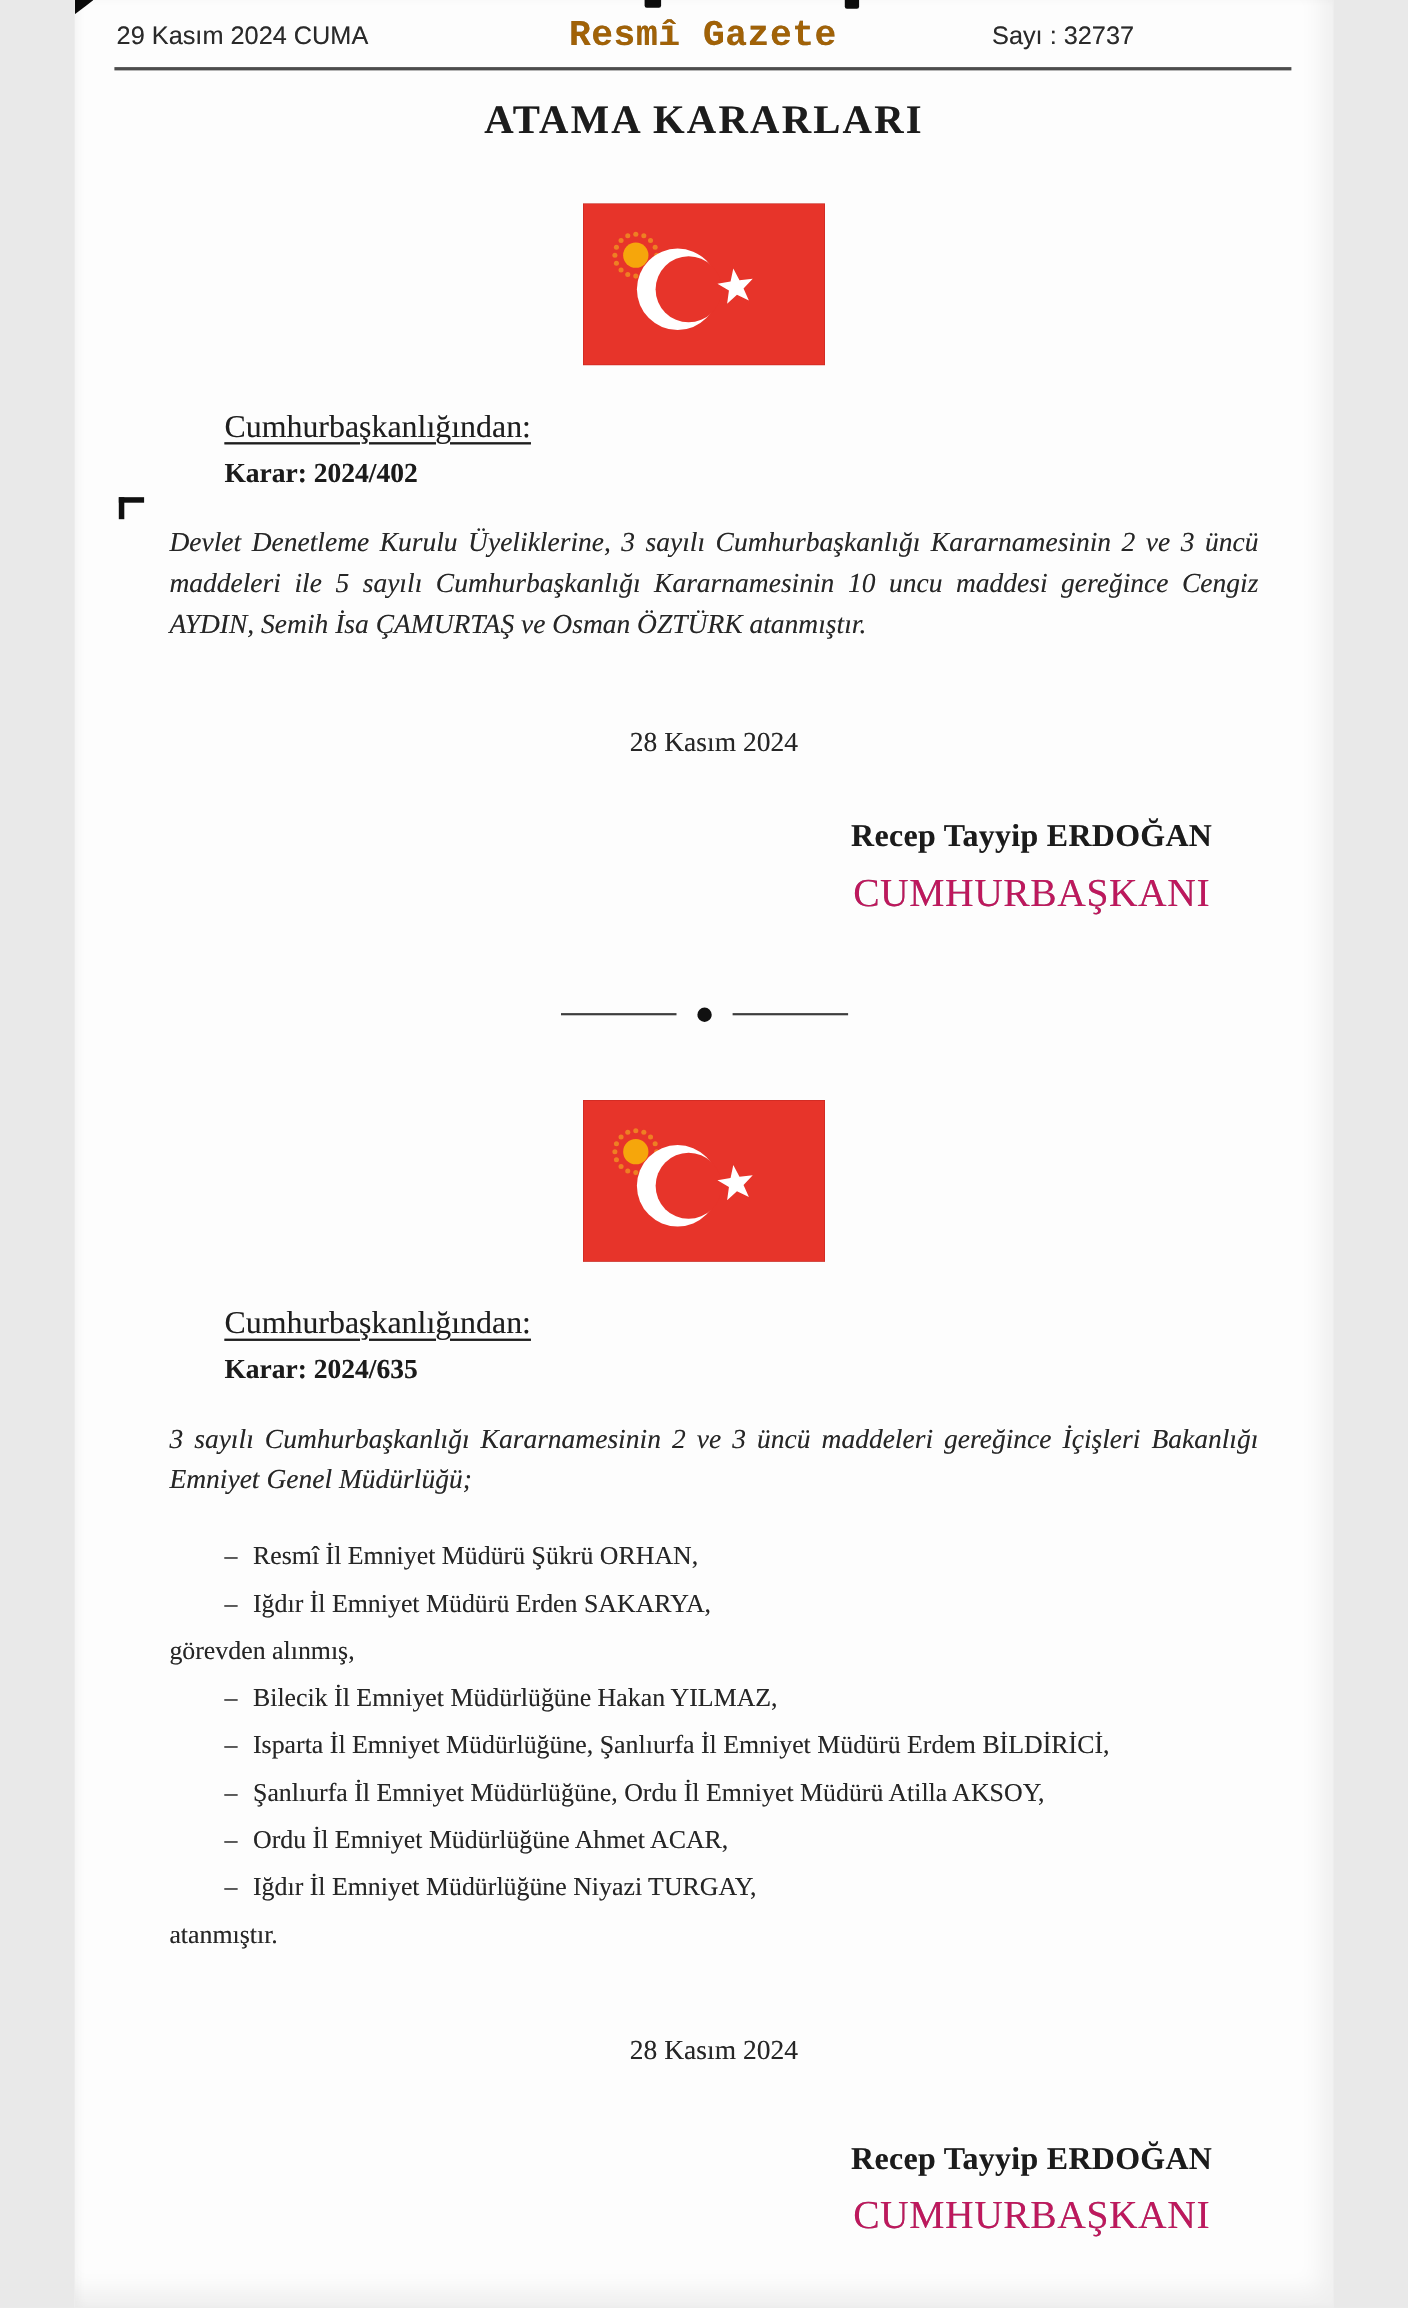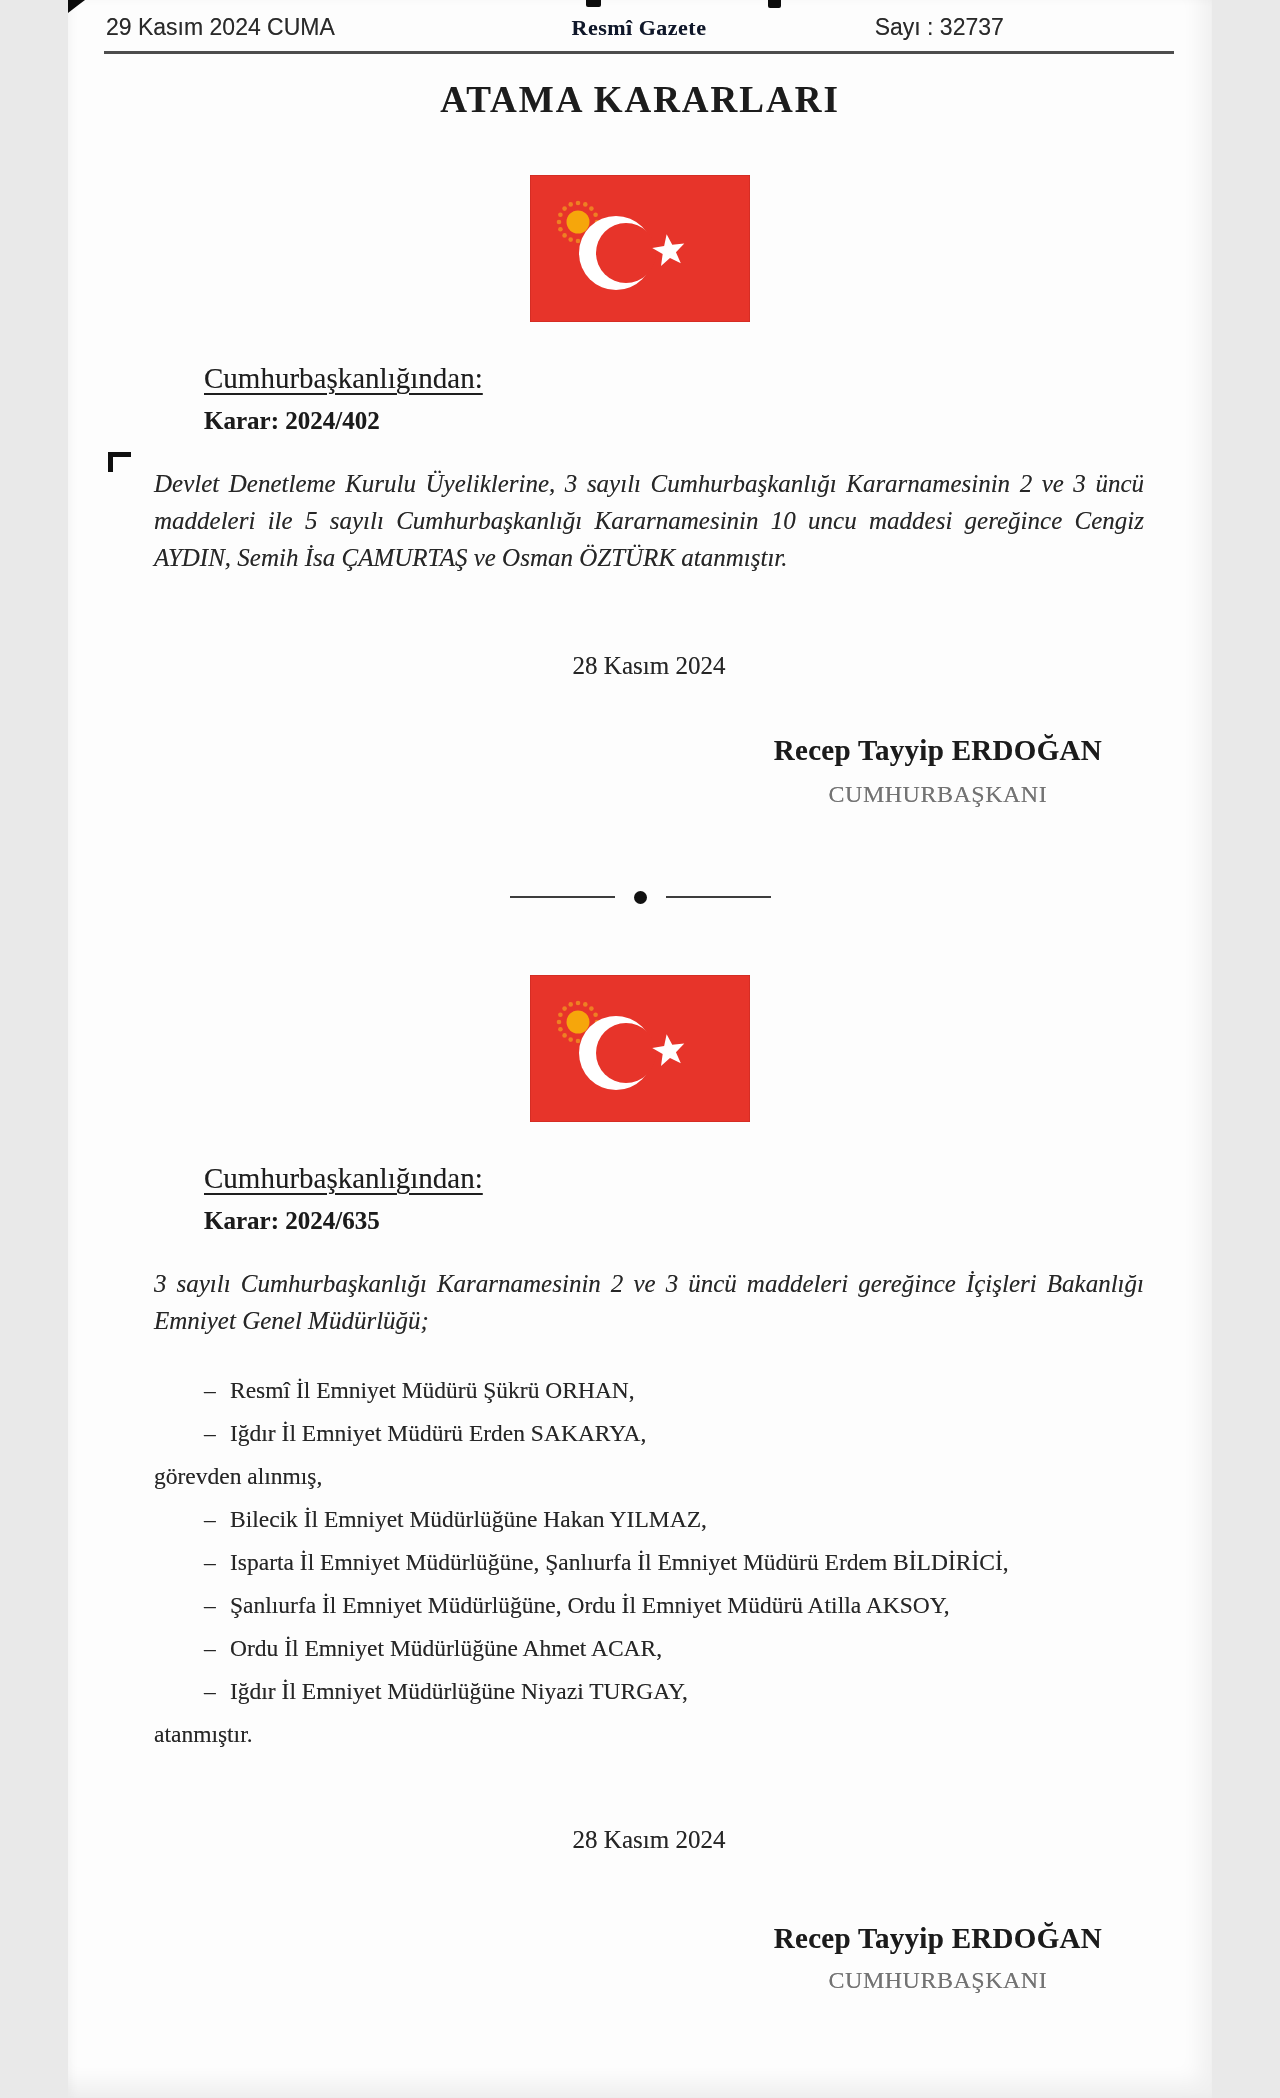--- a/index.html
+++ b/index.html
@@ -18,21 +18,21 @@
   }
   .page *{text-shadow:0 0 0.6px rgba(45,45,45,.45);}
 
   
   .gz-header{
     display:grid;grid-template-columns:1fr auto 1fr;align-items:center;
     margin:0 38px 0 36px;padding:14px 2px 10px 2px;
     border-bottom:3px solid #4d4d4d;
   }
   .gz-date{font-family:"Liberation Sans","DejaVu Sans",sans-serif;font-size:23px;color:#2a2a2a;}
-  .gz-masthead{font-size:22px;font-weight:bold;color:#0f172a;letter-spacing:.5px;}
+  .gz-masthead{font-size:33px;font-weight:bold;color:#a16207;letter-spacing:.5px;font-family:Liberation Mono, monospace;}
   .gz-issue{font-family:"Liberation Sans","DejaVu Sans",sans-serif;font-size:23px;color:#2a2a2a;text-align:center;}
 
   
   .main-title{
     margin:24px 0 0 0;text-align:center;
     font-size:37px;font-weight:bold;letter-spacing:2px;color:#1c1c1c;
   }
 
   
   .content{padding:0 68px 0 62px;margin-left:24px;}
@@ -50,21 +50,21 @@
   .karar{margin:12px 0 0 50px;font-size:25px;font-weight:bold;color:#1b1b1b;}
   .body-par{
     margin:30px 0 0 0;
     font-size:25px;line-height:37px;
     text-align:justify;
     font-style:italic;
   }
   .date-line{margin-top:76px;text-align:center;font-size:25px;}
   .signature{margin:54px 42px 0 auto;width:max-content;text-align:center;}
   .sig-name{font-size:29px;font-weight:bold;letter-spacing:.3px;color:#1b1b1b;text-align:right;}
-  .sig-title{margin-top:14px;font-size:24px;letter-spacing:.5px;color:#737373;}
+  .sig-title{margin-top:14px;font-size:36px;letter-spacing:.5px;color:#be185d;}
 
   
   .divider{
     margin-top:82px;height:14px;
     display:flex;align-items:center;justify-content:center;gap:19px;
   }
   .divider .line{width:105px;border-top:2.5px solid #3d3d3d;height:0;}
   .divider .dot{width:13px;height:13px;border-radius:50%;background:#111;}
 
   

